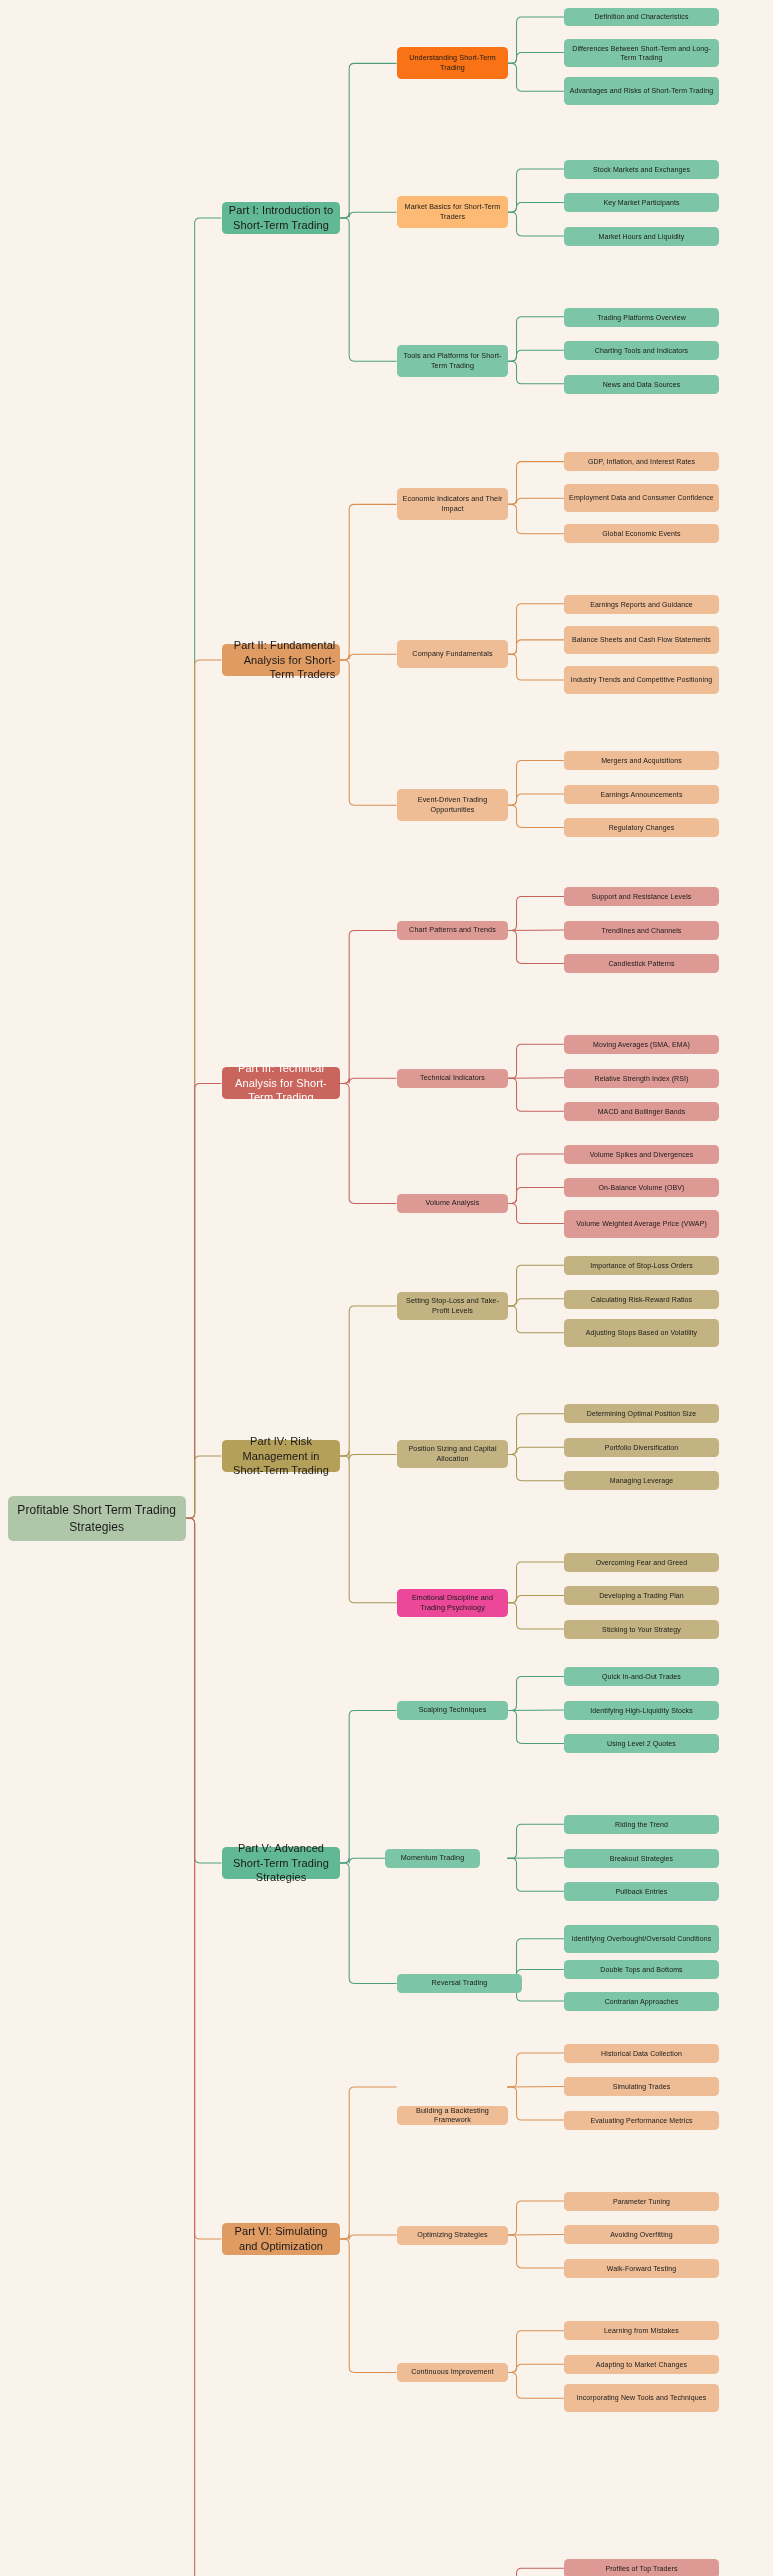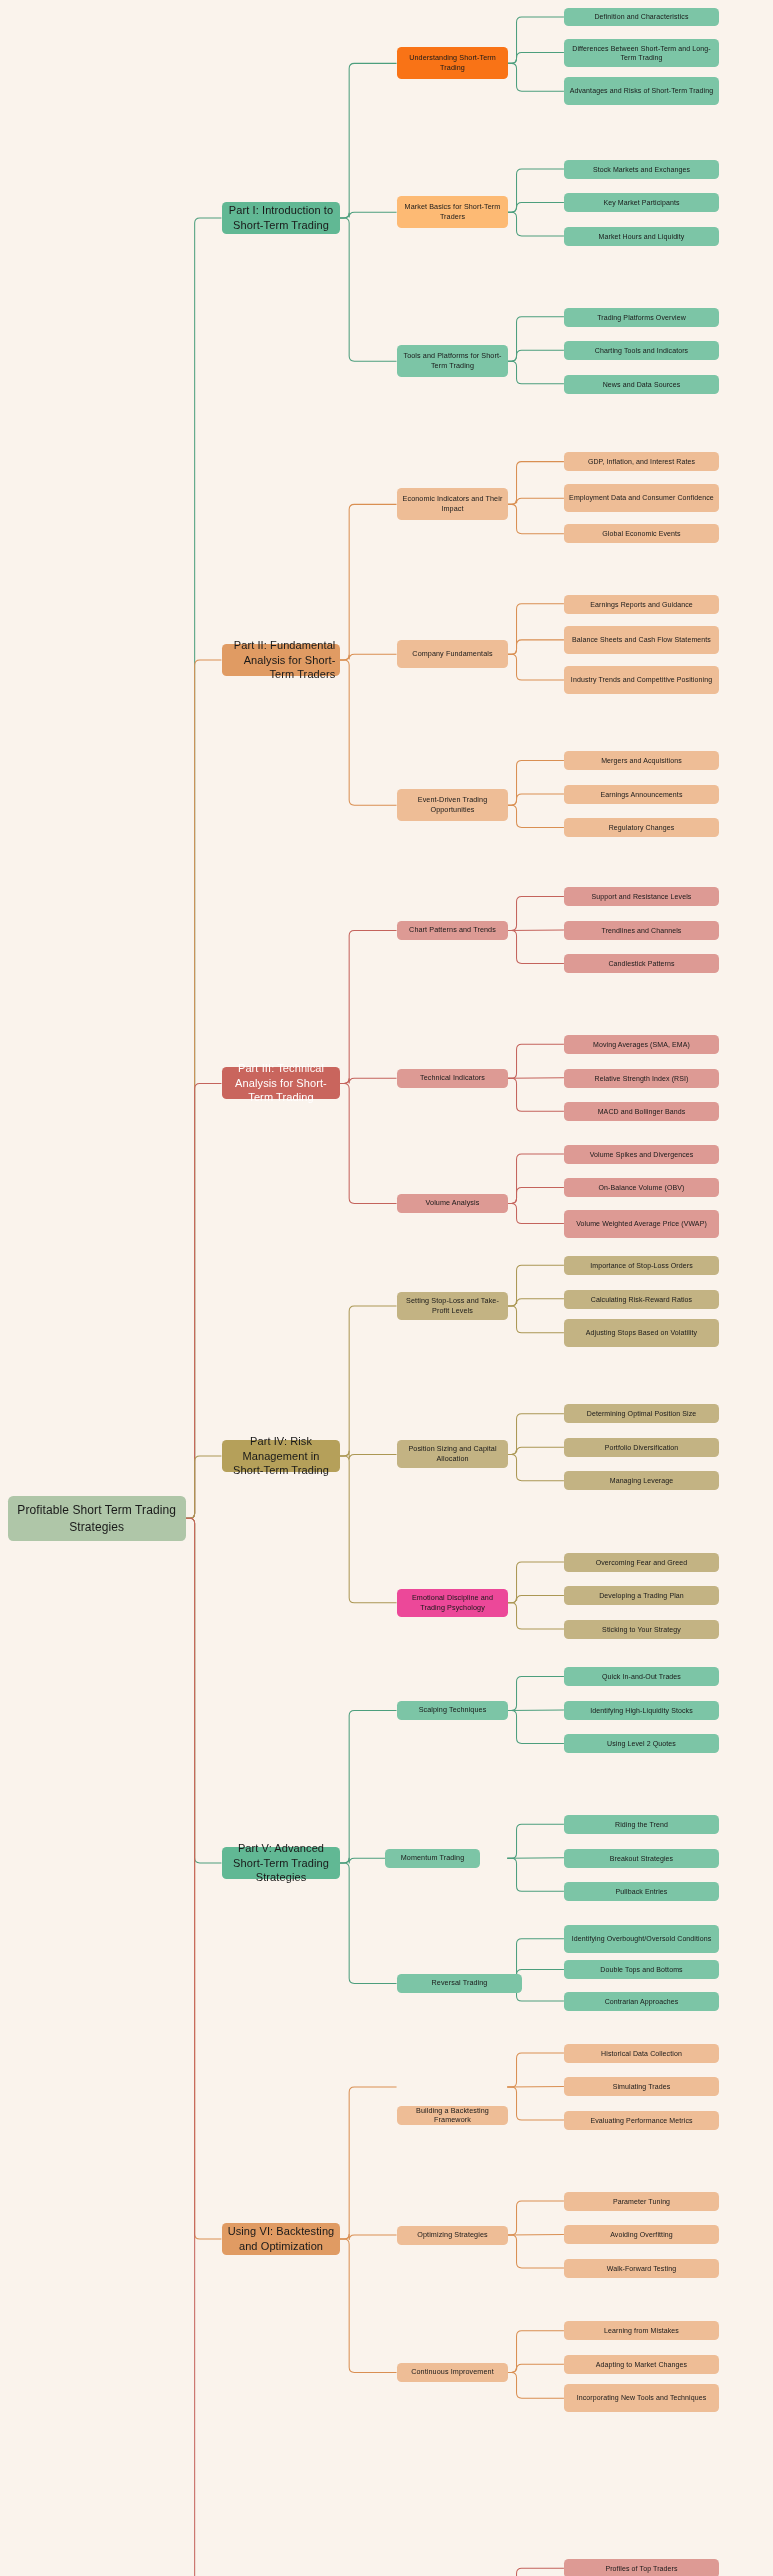--- a/index.html
+++ b/index.html
@@ -203,21 +203,21 @@
       <div class="node l3" style="left: 564px; top: 1701px; width: 155px; height: 18.5px; background: rgb(124, 197, 166);">Identifying High-Liquidity Stocks</div>
       <div class="node l3" style="left: 564px; top: 1734px; width: 155px; height: 18.5px; background: rgb(124, 197, 166);">Using Level 2 Quotes</div>
       <div class="node l2" style="left: 385px; top: 1849px; width: 95px; height: 18.5px; background: rgb(124, 197, 166);">Momentum Trading</div>
       <div class="node l3" style="left: 564px; top: 1815px; width: 155px; height: 18.5px; background: rgb(124, 197, 166);">Riding the Trend</div>
       <div class="node l3" style="left: 564px; top: 1849px; width: 155px; height: 18.5px; background: rgb(124, 197, 166);">Breakout Strategies</div>
       <div class="node l3" style="left: 564px; top: 1882px; width: 155px; height: 18.5px; background: rgb(124, 197, 166);">Pullback Entries</div>
       <div class="node l2" style="left: 397px; top: 1974px; width: 125px; height: 18.5px; background: rgb(124, 197, 166);">Reversal Trading</div>
       <div class="node l3" style="left: 564px; top: 1925px; width: 155px; height: 28px; background: rgb(124, 197, 166);">Identifying Overbought/Oversold Conditions</div>
       <div class="node l3" style="left: 564px; top: 1960px; width: 155px; height: 18.5px; background: rgb(124, 197, 166);">Double Tops and Bottoms</div>
       <div class="node l3" style="left: 564px; top: 1992px; width: 155px; height: 18.5px; background: rgb(124, 197, 166);">Contrarian Approaches</div>
-      <div class="node l1" style="left: 222px; top: 2223px; width: 118px; height: 32px; background: rgb(224, 155, 99);">Using VI: Backtesting and Optimization</div>
+      <div class="node l1" style="left: 222px; top: 2223px; width: 118px; height: 32px; background: rgb(224, 155, 99);">Part VI: Simulating and Optimization</div>
       <div class="node l2" style="left: 397px; top: 2078px; width: 111px; height: 18.5px; background: rgb(238, 189, 150); margin-top: 28px;">Building a Backtesting Framework</div>
       <div class="node l3" style="left: 564px; top: 2044px; width: 155px; height: 18.5px; background: rgb(238, 189, 150);">Historical Data Collection</div>
       <div class="node l3" style="left: 564px; top: 2077px; width: 155px; height: 18.5px; background: rgb(238, 189, 150);">Simulating Trades</div>
       <div class="node l3" style="left: 564px; top: 2111px; width: 155px; height: 18.5px; background: rgb(238, 189, 150);">Evaluating Performance Metrics</div>
       <div class="node l2" style="left: 397px; top: 2226px; width: 111px; height: 18.5px; background: rgb(238, 189, 150);">Optimizing Strategies</div>
       <div class="node l3" style="left: 564px; top: 2192px; width: 155px; height: 18.5px; background: rgb(238, 189, 150);">Parameter Tuning</div>
       <div class="node l3" style="left: 564px; top: 2225px; width: 155px; height: 18.5px; background: rgb(238, 189, 150);">Avoiding Overfitting</div>
       <div class="node l3" style="left: 564px; top: 2259px; width: 155px; height: 18.5px; background: rgb(238, 189, 150);">Walk-Forward Testing</div>
       <div class="node l2" style="left: 397px; top: 2363px; width: 111px; height: 18.5px; background: rgb(238, 189, 150);">Continuous Improvement</div>
       <div class="node l3" style="left: 564px; top: 2321px; width: 155px; height: 18.5px; background: rgb(238, 189, 150);">Learning from Mistakes</div>

